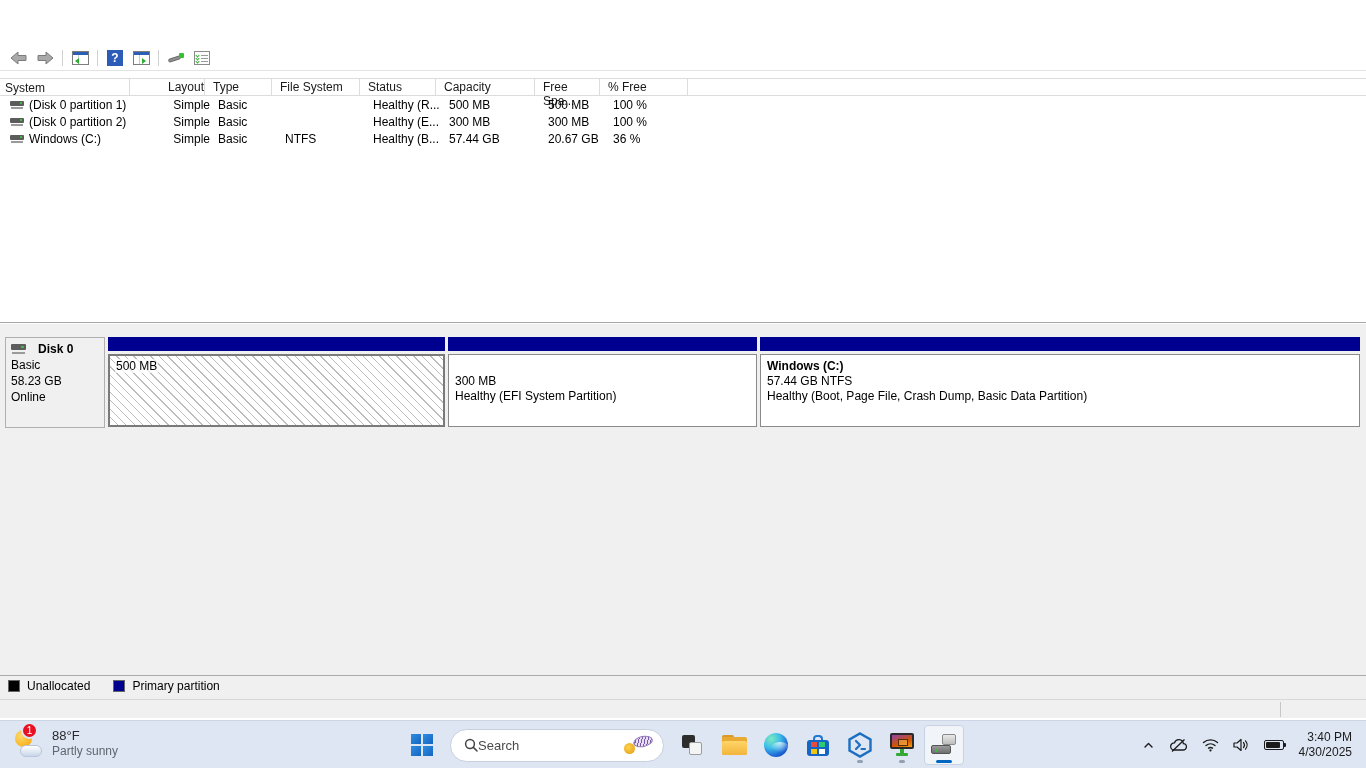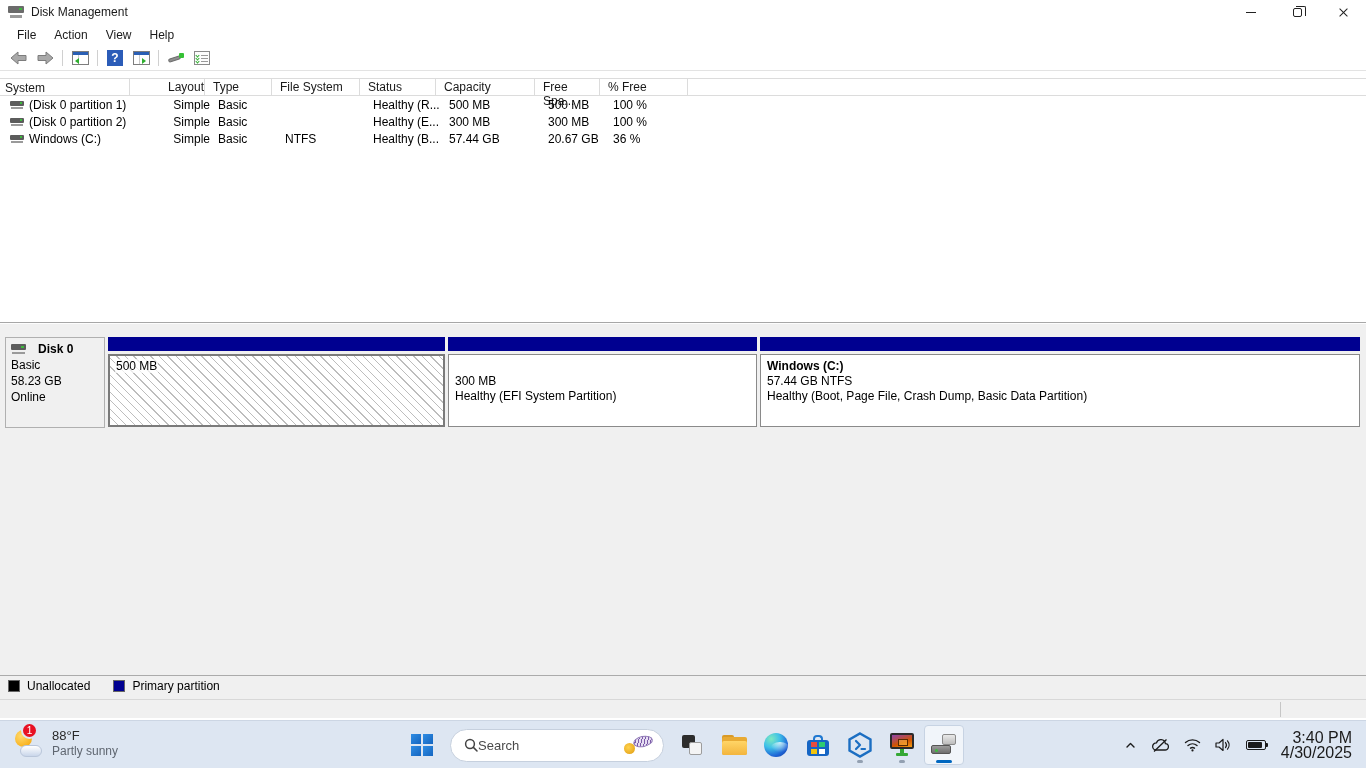--- a/index.html
+++ b/index.html
@@ -171,52 +171,28 @@
   .dm-icon { position:relative; width:26px; height:22px; }
   .dm-icon .box { position:absolute; top:0; right:1px; width:14px; height:11px; background:linear-gradient(#e9e9e9,#bdbdbd); border:1px solid #8a8a8a; border-radius:2px; }
   .dm-icon .dsk { position:absolute; bottom:2px; left:0; width:20px; height:9px; background:linear-gradient(#9c9c9c,#6e6e6e); border:1px solid #555; border-radius:2px; }
   .dm-icon .dsk:after { content:""; position:absolute; left:3px; top:3px; width:3px; height:3px; background:#3dbb3d; border-radius:50%; }
 
   .tray { position:absolute; right:0; top:0; height:48px; display:flex; align-items:center; }
   .tray-btn { padding:0 7px; height:40px; display:flex; align-items:center; justify-content:center; }
   .battery-icon { position:relative; width:20px; height:10px; border:1px solid #1b1b1b; border-radius:2px; }
   .battery-icon:before { content:""; position:absolute; left:1px; top:1px; bottom:1px; width:14px; background:#1b1b1b; border-radius:1px; }
   .battery-icon:after { content:""; position:absolute; right:-3px; top:2px; width:2px; height:4px; background:#1b1b1b; border-radius:0 1px 1px 0; }
-  .clock { text-align:right; font-size:16px; color:#1b1b1b; line-height:15px; padding:0 14px 0 8px; }
+  .clock { text-align:right; font-size:12px; color:#1b1b1b; line-height:15px; padding:0 14px 0 8px; }
 </style>
 </head>
 <body>
 
 <div id="screen">
 
-  <div class="titlebar">
-    <div class="app-icon">
-        <div class="drive"></div>
-        <div class="base"></div>
-      </div>
-    <span class="title-text">Disk Management</span>
-    <div class="win-controls">
-      <div class="win-btn">
-          <span class="glyph-min"></span>
-        </div>
-      <div class="win-btn">
-          <span class="glyph-restore"></span>
-        </div>
-      <div class="win-btn">
-          <span class="glyph-close"></span>
-        </div>
-    </div>
-  </div>
-
-  <div class="menubar">
-    <span class="menu-item">File</span>
-    <span class="menu-item">Action</span>
-    <span class="menu-item">View</span>
-    <span class="menu-item">Help</span>
-  </div>
+
 
   <div class="toolbar">
     <div class="tb-btn">
       <svg width="18" height="16" viewBox="0 0 18 16">
           <polygon points="8,2 1,8 8,14 8,10.5 16,10.5 16,5.5 8,5.5" fill="#a9a9a9" stroke="#7c7c7c" stroke-width="1"></polygon>
         </svg>
     </div>
     <div class="tb-btn">
       <svg width="18" height="16" viewBox="0 0 18 16">
           <polygon points="10,2 17,8 10,14 10,10.5 2,10.5 2,5.5 10,5.5" fill="#a9a9a9" stroke="#7c7c7c" stroke-width="1"></polygon>

